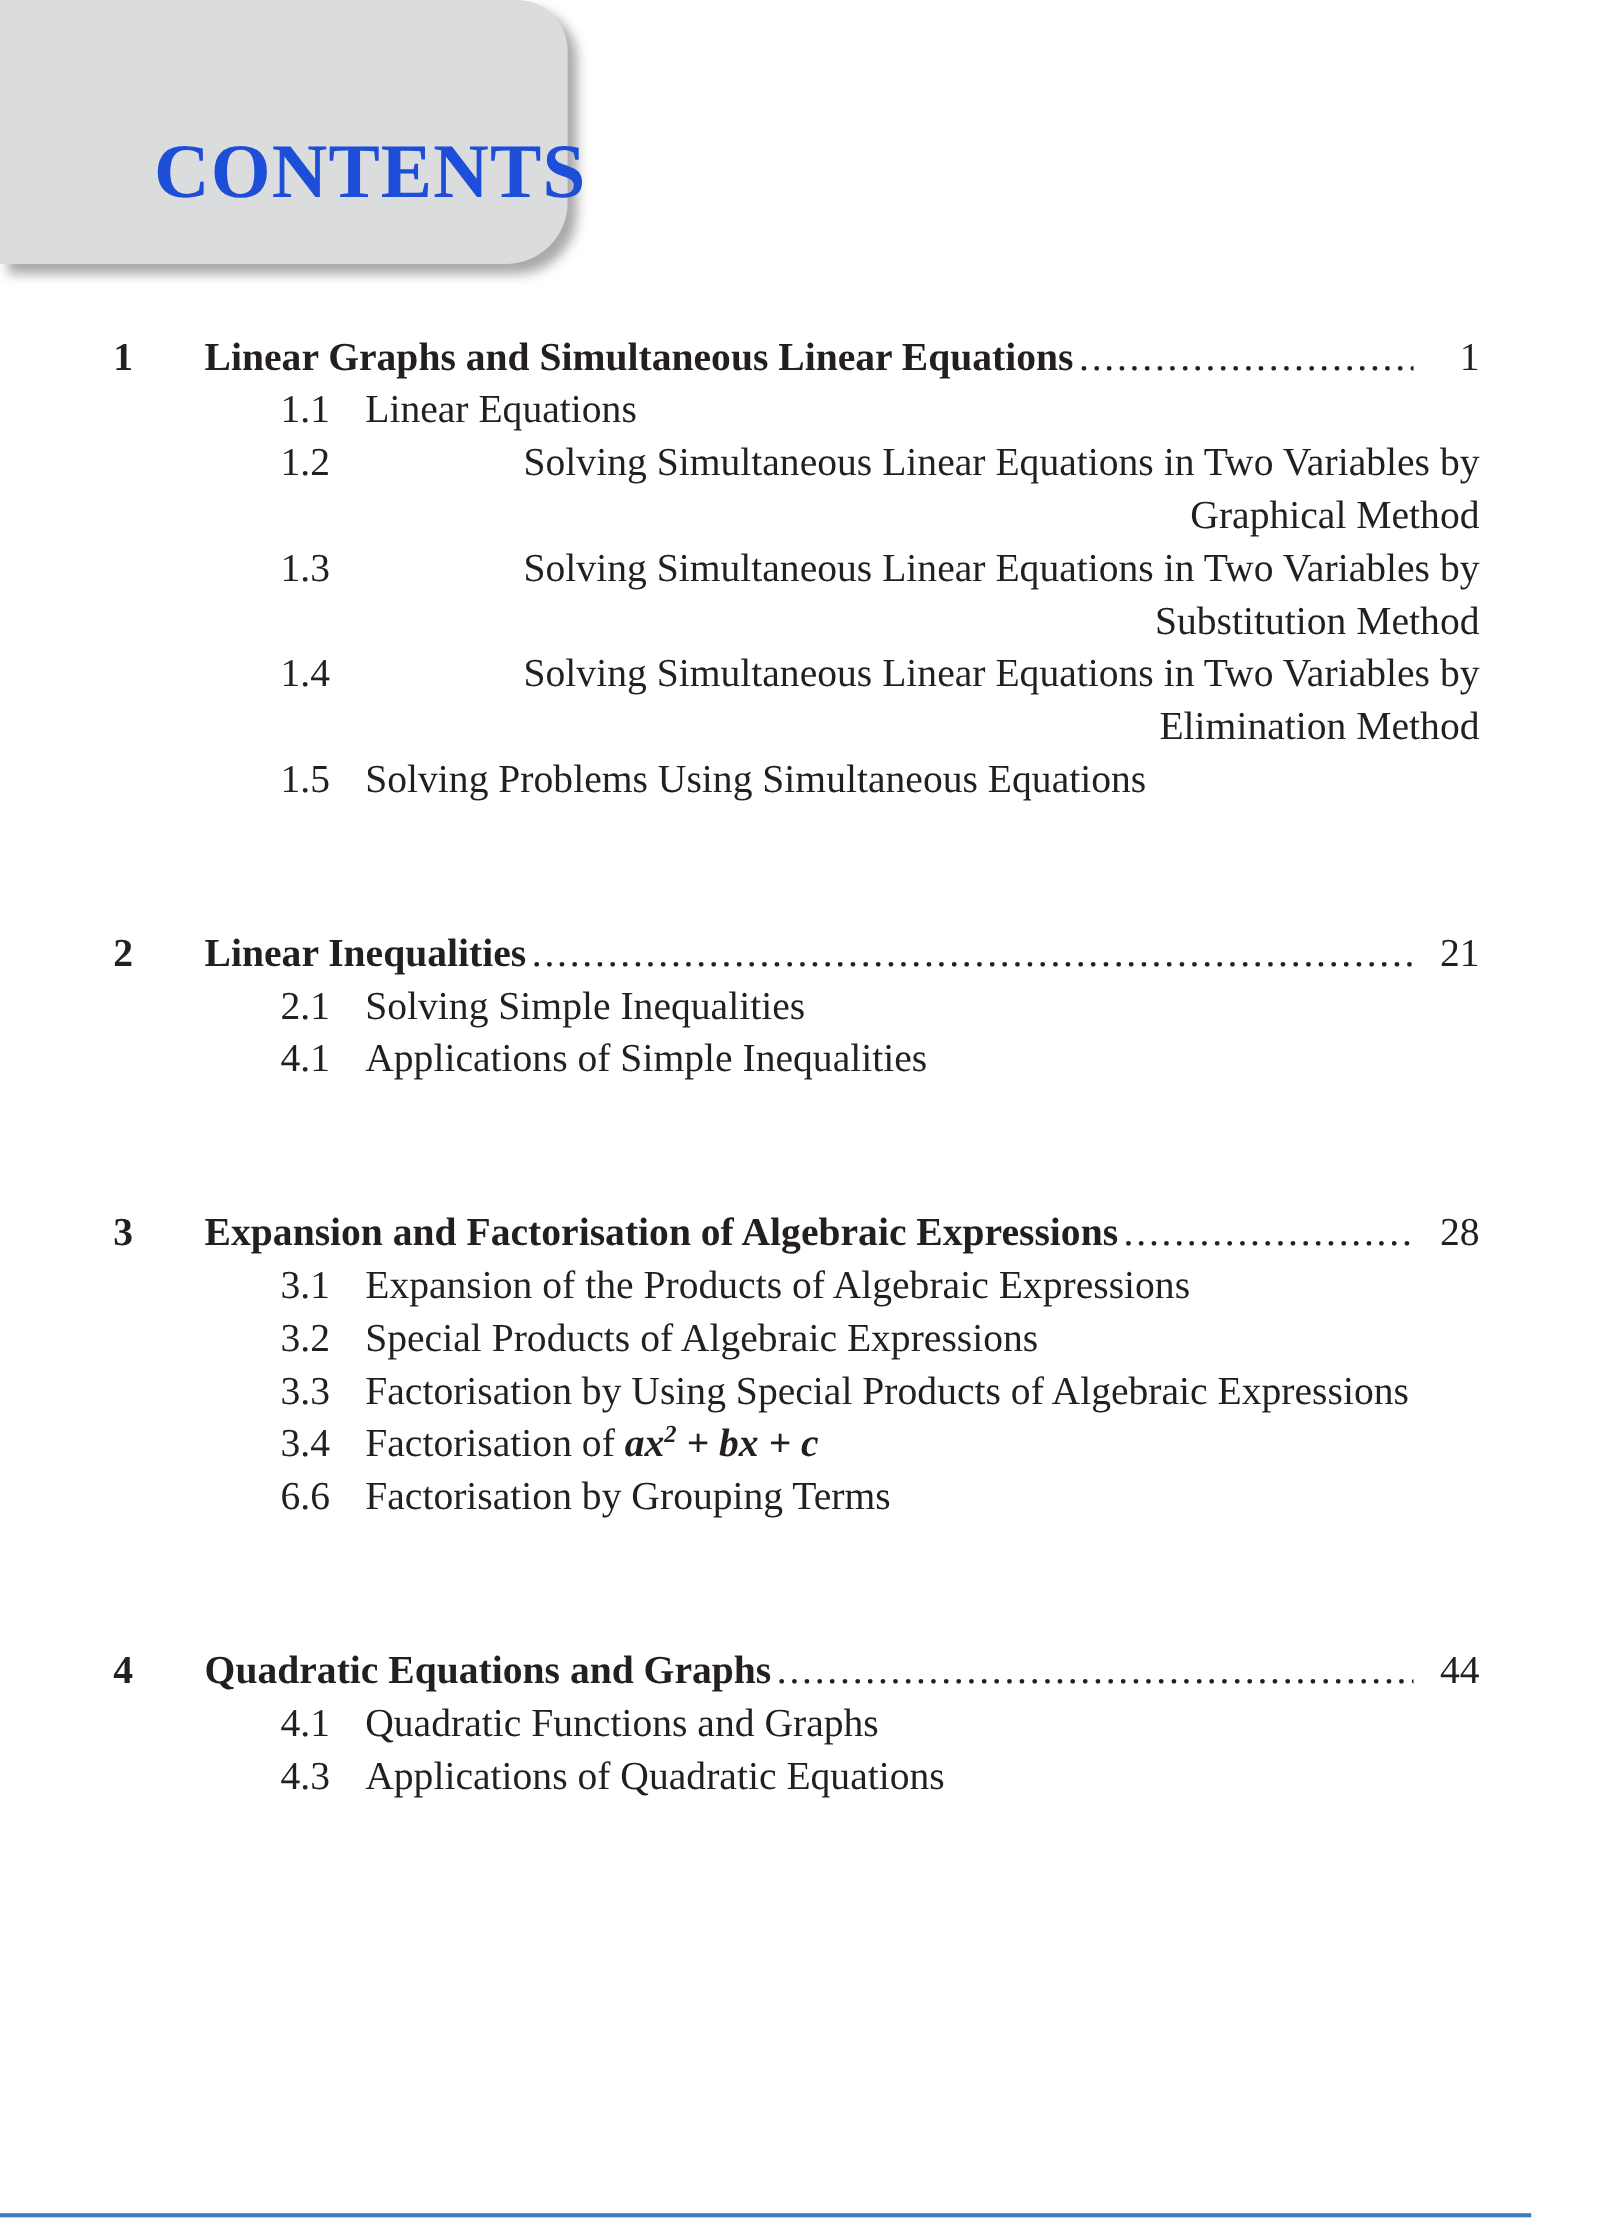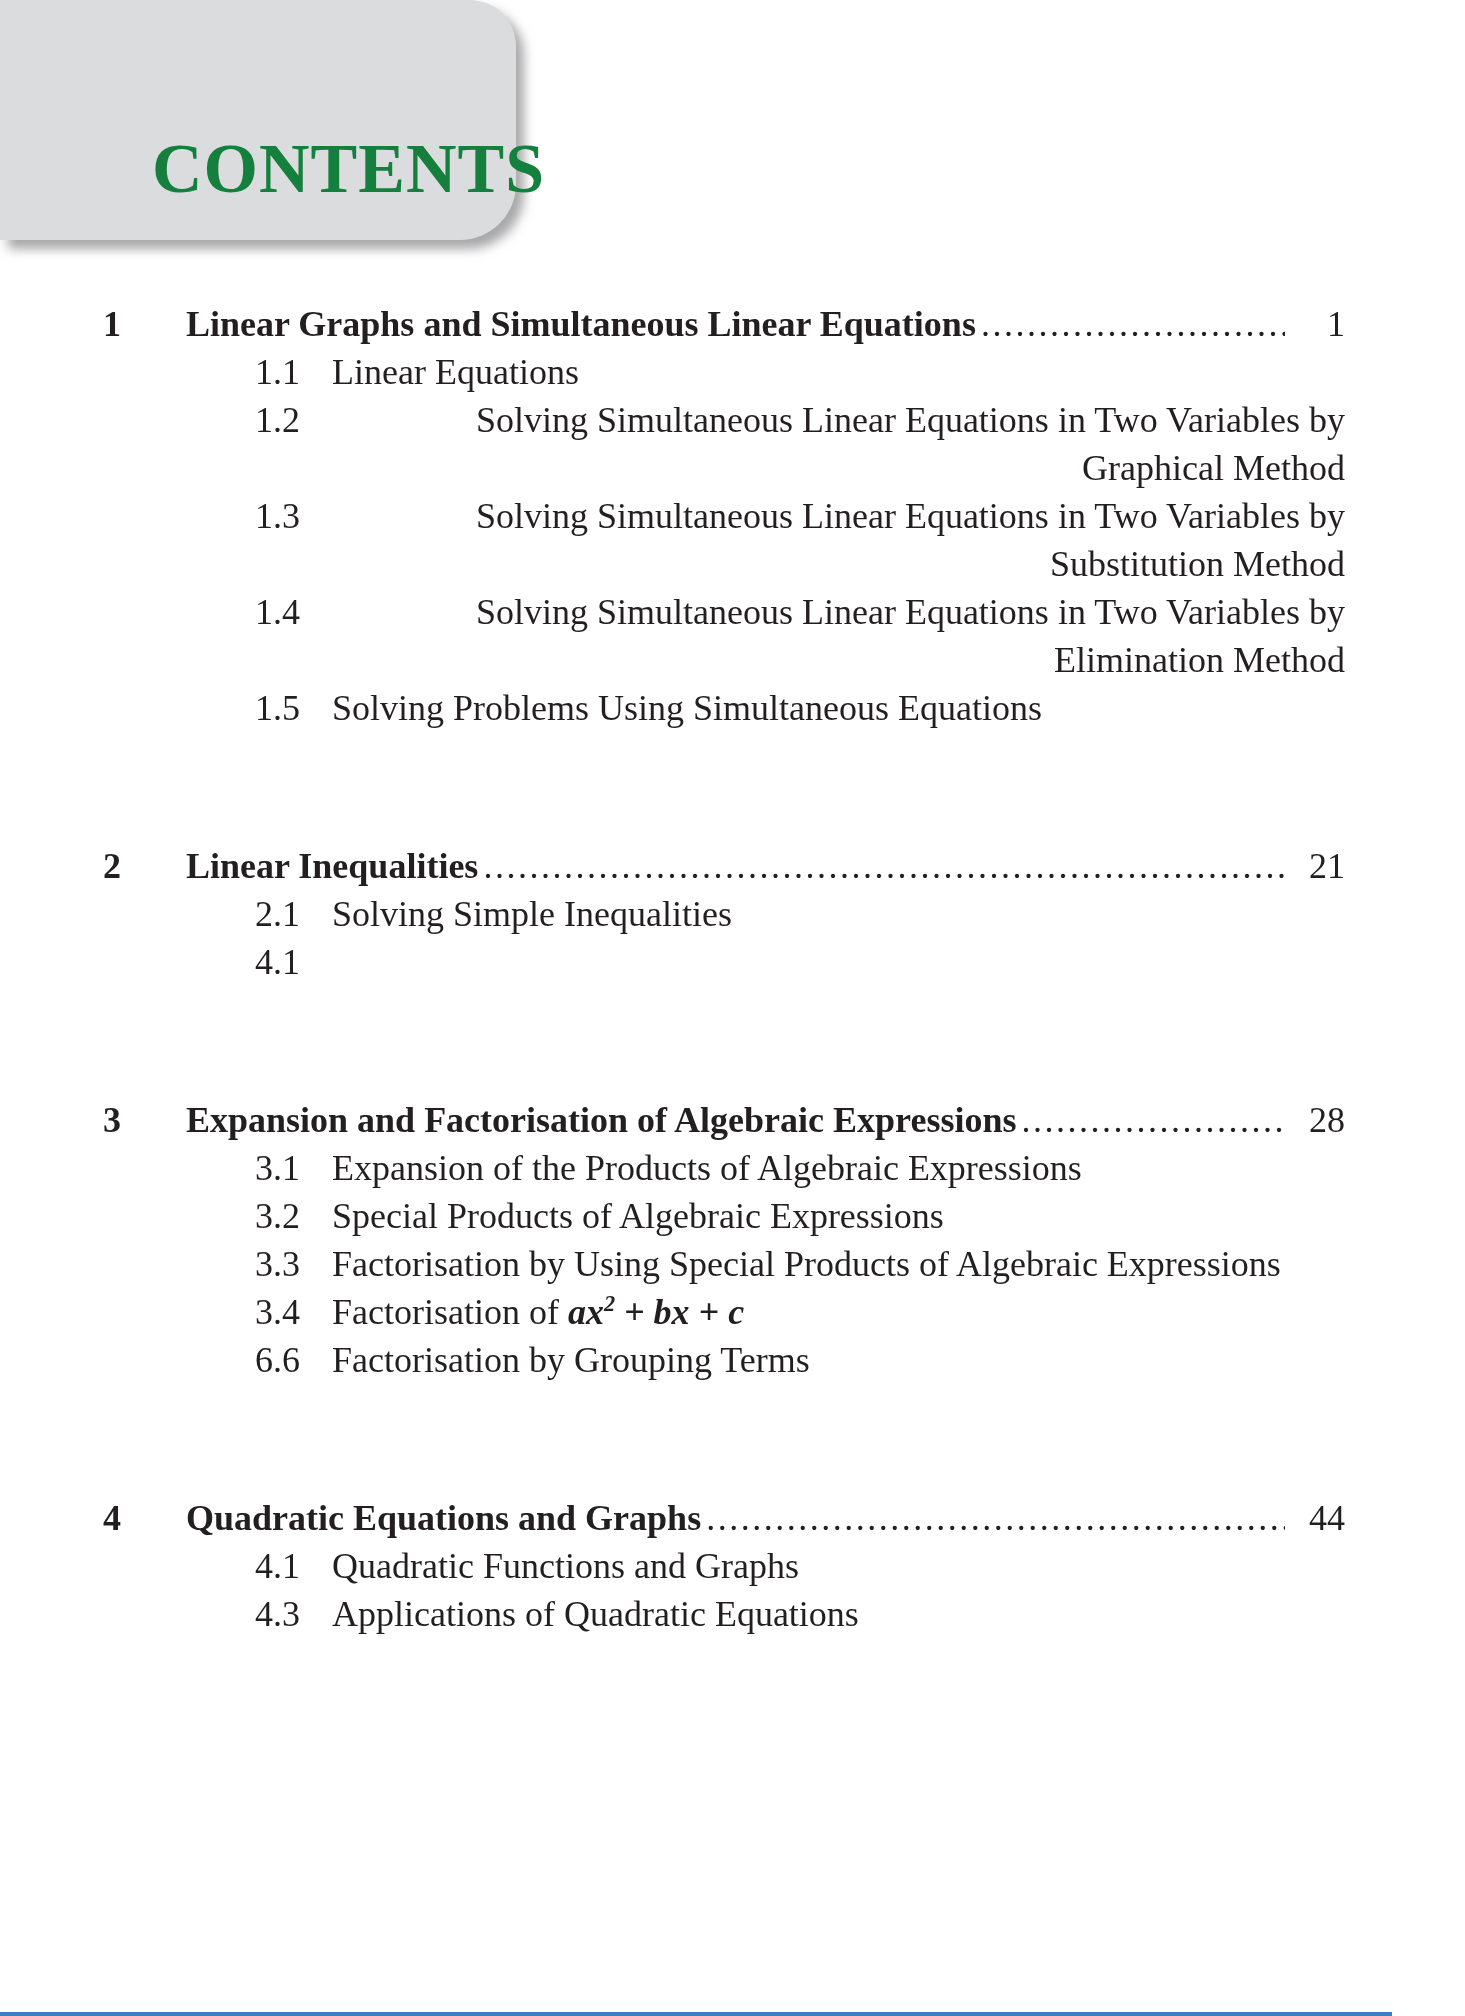--- a/index.html
+++ b/index.html
@@ -17,26 +17,26 @@
     position: absolute;
     left: 0; top: 0;
     width: 516px; height: 240px;
     background: #dbdcde;
     border-radius: 0 46px 56px 0;
     box-shadow: 8px 9px 11px rgba(96,96,100,0.55);
   }
   .page-title {
     position: absolute;
     left: 140px; top: 122px;
-    margin: 12px;
+    margin: 0;
     font-size: 70px;
     font-weight: bold;
     letter-spacing: 1px;
     line-height: 1;
-    color: #15803d;
+    color: #1d4ed8;
   }
 
   
   .toc {
     position: absolute;
     left: 103px; top: 300px;
     width: 1242px;
     font-size: 36px;
     line-height: 48px;
   }
@@ -123,20 +123,21 @@
         <span class="ch-title">Linear Inequalities</span>
         <span class="dots">........................................................................................................................................................................................................</span>
         <span class="ch-page">21</span>
       </div>
       <div class="sec-row">
         <span class="sec-num">2.1</span>
         <span class="sec-title">Solving Simple Inequalities</span>
       </div>
       <div class="sec-row">
         <span class="sec-num">4.1</span>
+        <span class="sec-title">Applications of Simple Inequalities</span>
       </div>
     </div>
     <div class="chapter">
       <div class="ch-row">
         <span class="ch-num">3</span>
         <span class="ch-title">Expansion and Factorisation of Algebraic Expressions</span>
         <span class="dots">........................................................................................................................................................................................................</span>
         <span class="ch-page">28</span>
       </div>
       <div class="sec-row">

